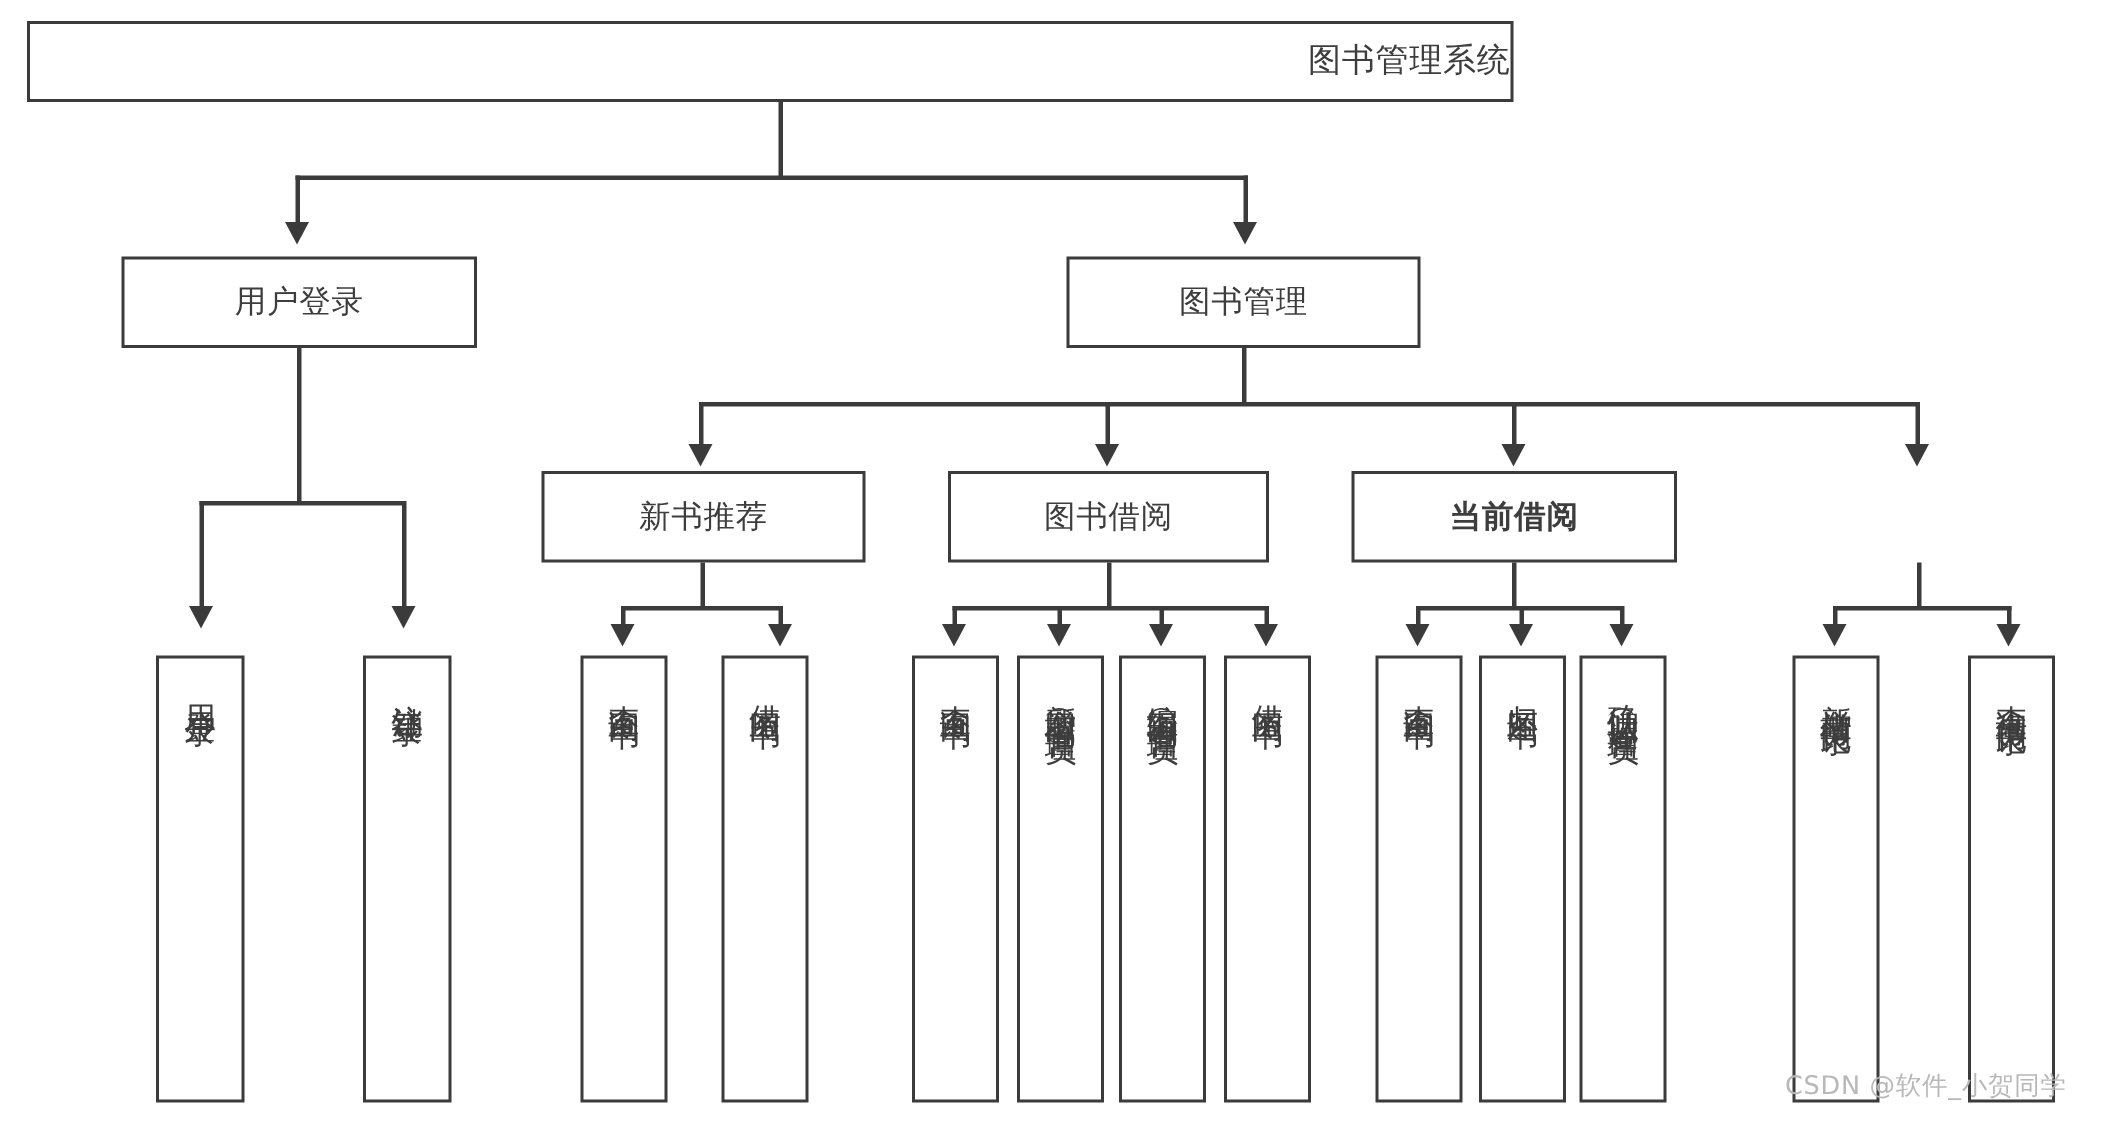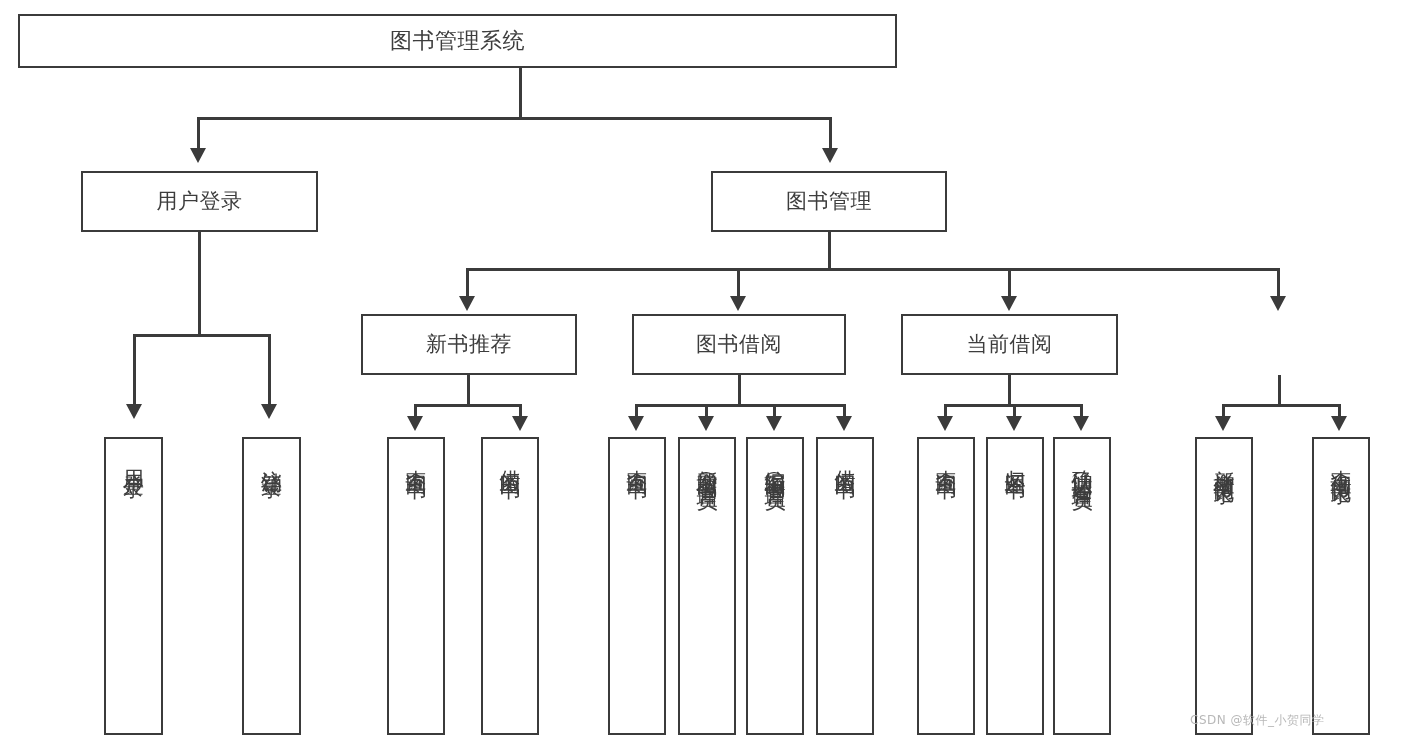--- a/index.html
+++ b/index.html
@@ -61,33 +61,33 @@
     width:0;height:0;
     border-left:8px solid transparent;
     border-right:8px solid transparent;
     border-top:15px solid #3b3b3b;
   }
   
   #watermark{
     position:absolute;
     left:1190px;
     top:712px;
-    font-size:12px;
+    font-size:17px;
     color:#b8b8b8;
     white-space:nowrap;
     letter-spacing:0.5px;
     pointer-events:none;
   }
 </style>
 </head>
 <body>
 
 <div id="canvas">
 
-  <div class="node root horiz" style="left:18px;top:14px;width:879px;height:54px;">
+  <div class="node root horiz" style="left:18px;top:14px;width:991px;height:54px;justify-content:flex-end;">
     <span class="lbl">图书管理系统</span>
   </div>
 
   <div class="ln vline" style="left:519px;top:68px;width:3px;height:50px;"></div>
 
   <div class="ln hline" style="left:197px;top:117px;width:635px;height:3px;"></div>
 
   <div class="ln vline" style="left:197px;top:117px;width:3px;height:33px;"></div>
   <div class="arrow" style="left:190px;top:148px;"></div>
   <div class="ln vline" style="left:829px;top:117px;width:3px;height:33px;"></div>
@@ -117,21 +117,21 @@
   <div class="arrow" style="left:1001px;top:296px;"></div>
   <div class="ln vline" style="left:1277px;top:268px;width:3px;height:30px;"></div>
   <div class="arrow" style="left:1270px;top:296px;"></div>
 
   <div class="node horiz" style="left:632px;top:314px;width:214px;height:61px;">
     <span class="lbl">图书借阅</span>
   </div>
   <div class="node horiz" style="left:361px;top:314px;width:216px;height:61px;">
     <span class="lbl">新书推荐</span>
   </div>
-  <div class="node horiz" style="left:901px;top:314px;width:217px;height:61px;">
+  <div class="node horiz" style="left:901px;top:314px;width:217px;height:61px;font-weight:bold;">
     <span class="lbl">当前借阅</span>
   </div>
 
   <div class="ln vline" style="left:467px;top:375px;width:3px;height:31px;"></div>
   <div class="ln hline" style="left:414px;top:404px;width:108px;height:3px;"></div>
   <div class="ln vline" style="left:414px;top:404px;width:3px;height:14px;"></div>
   <div class="arrow" style="left:407px;top:416px;"></div>
   <div class="ln vline" style="left:519px;top:404px;width:3px;height:14px;"></div>
   <div class="arrow" style="left:512px;top:416px;"></div>
 

